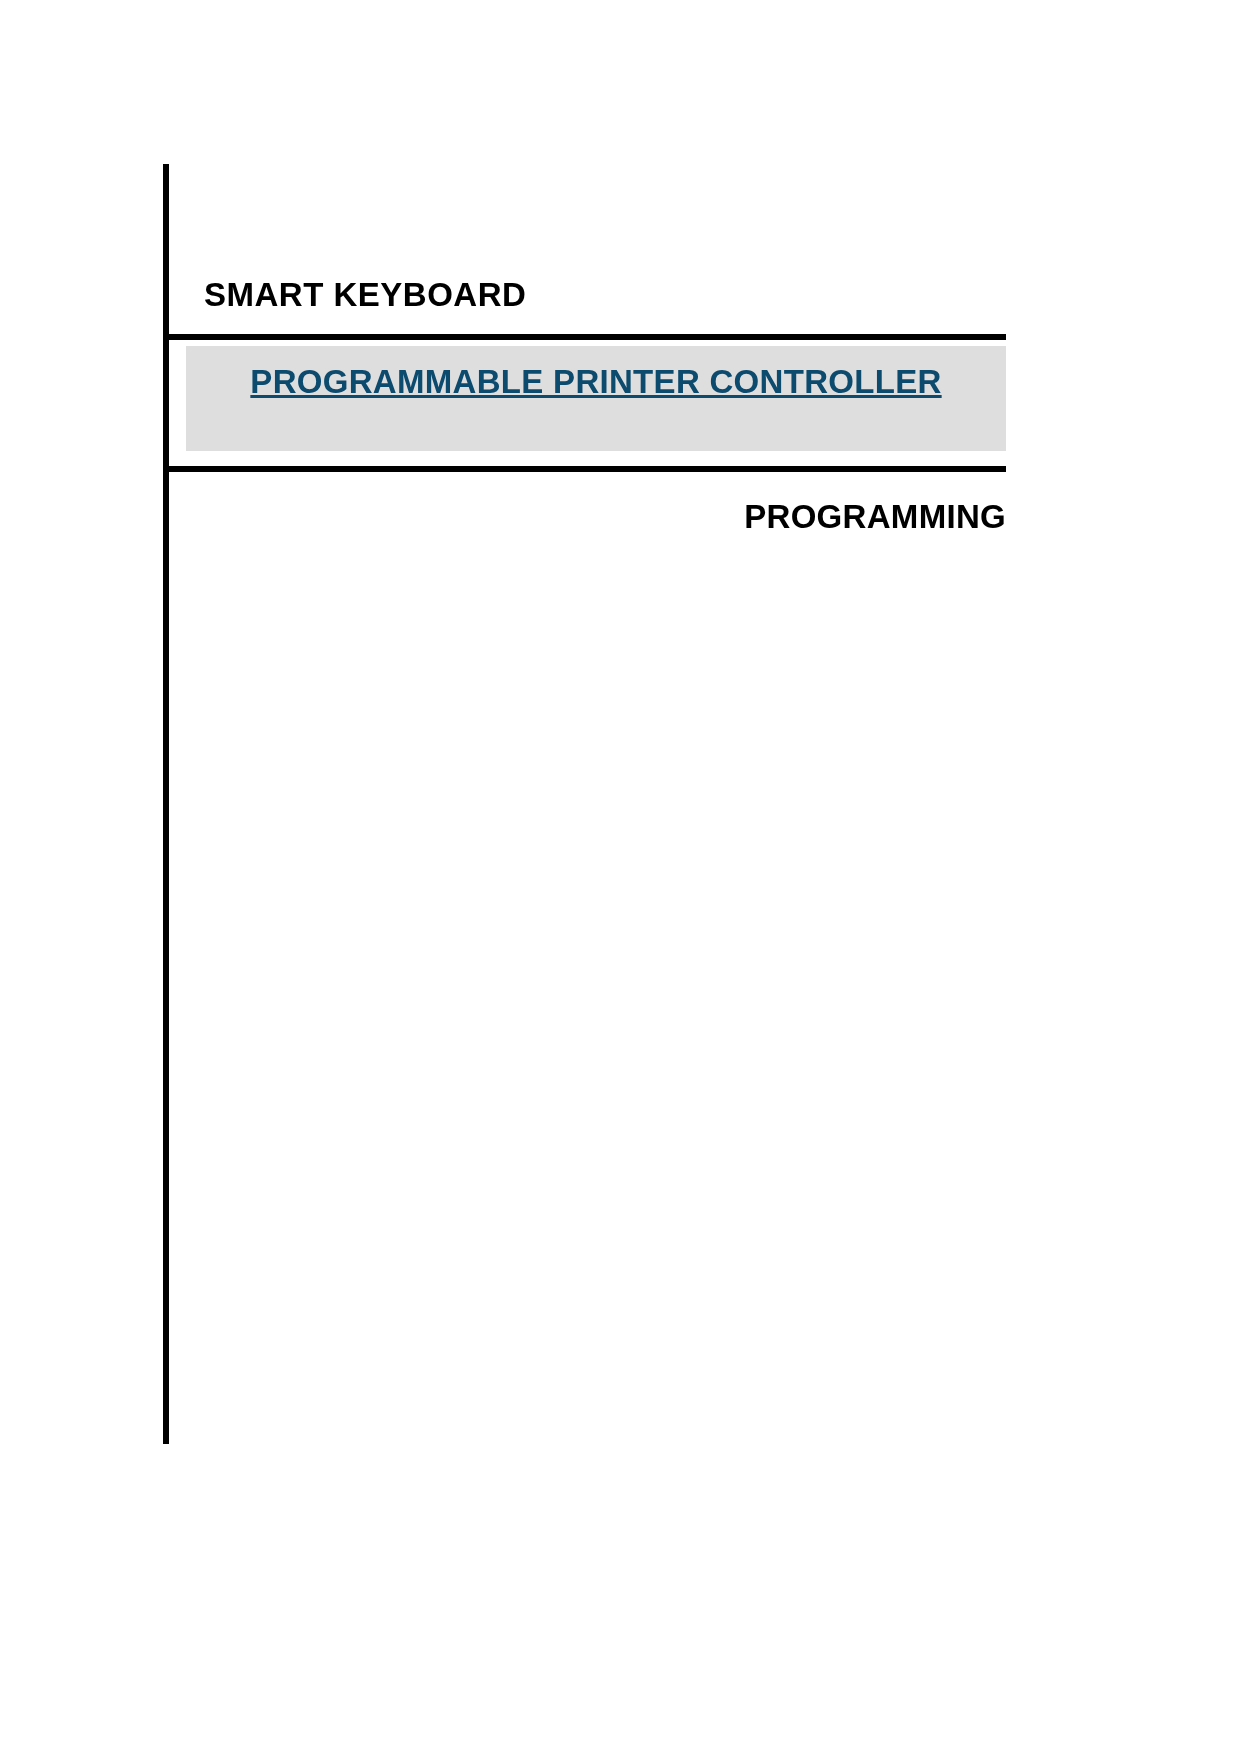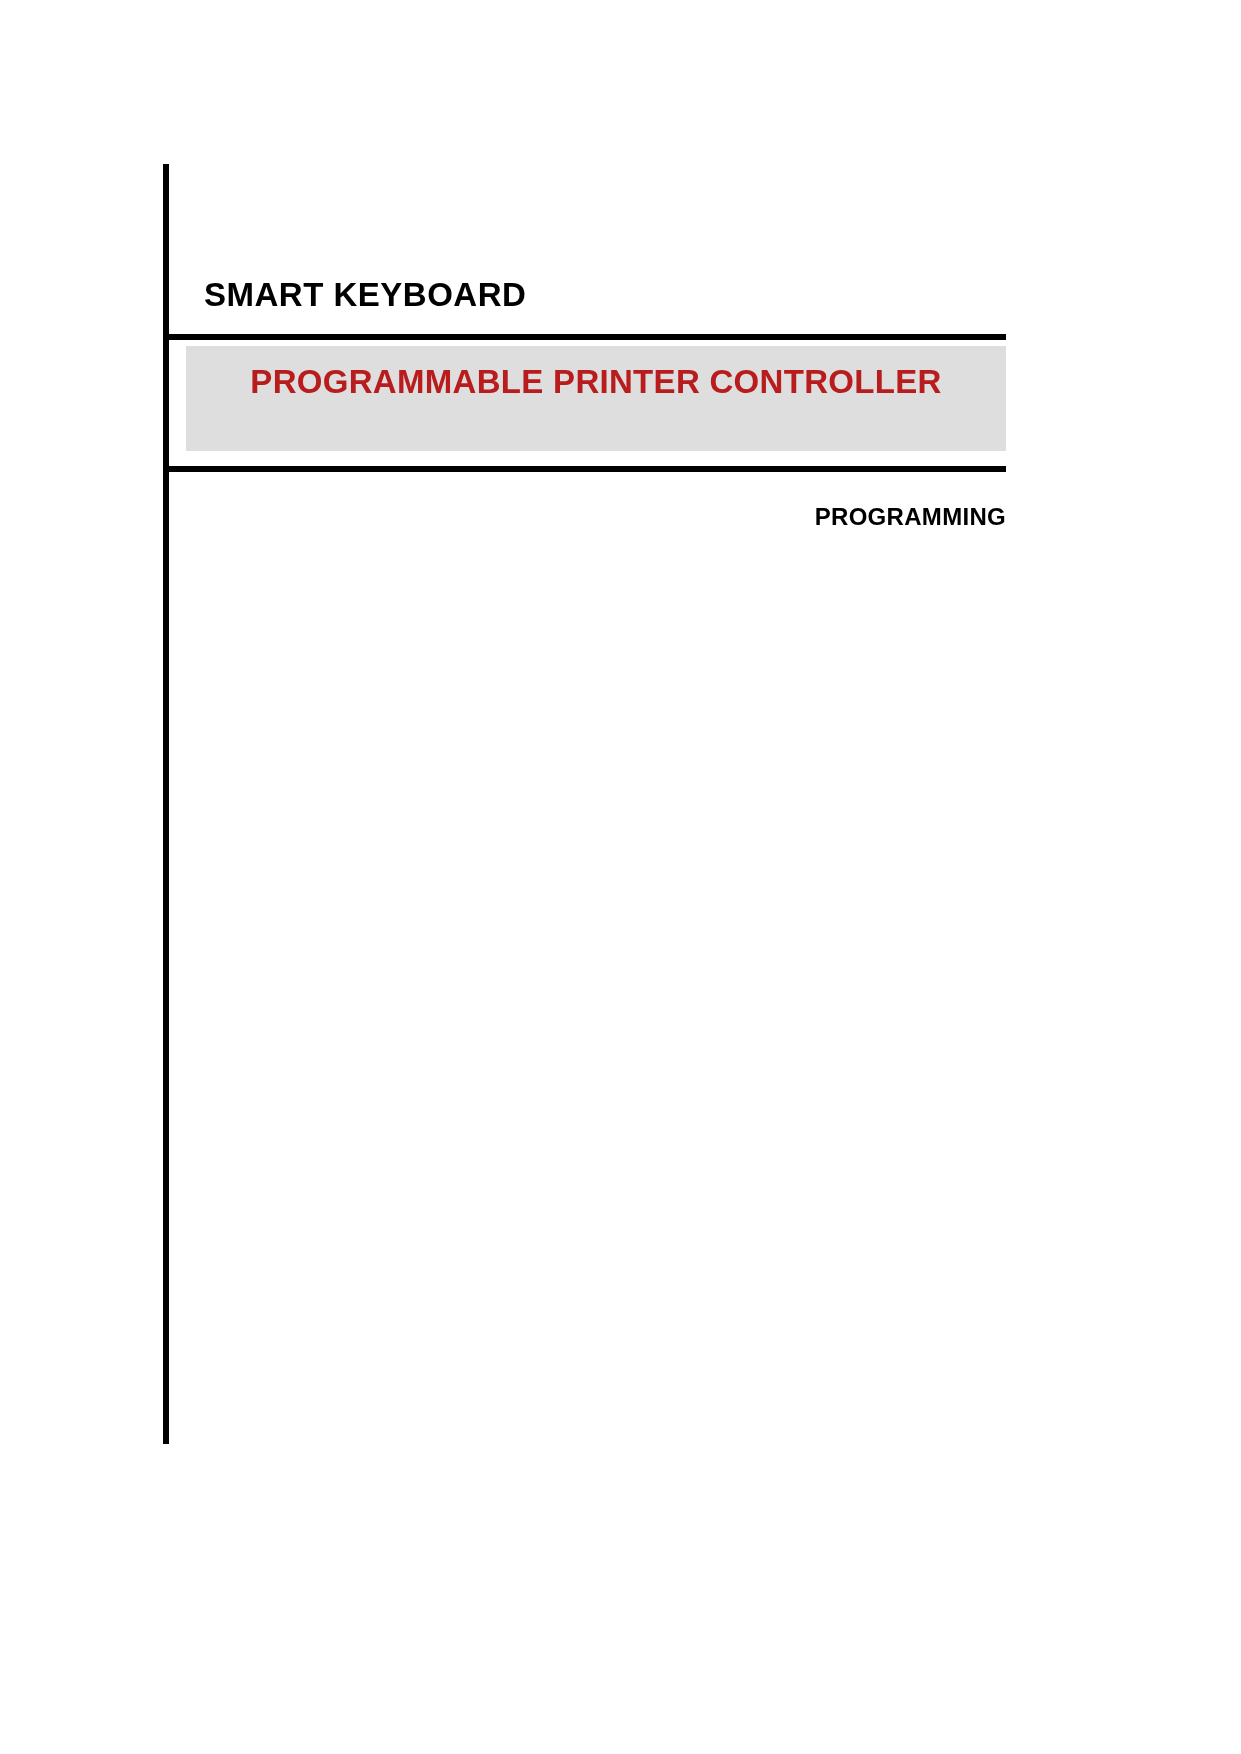--- a/index.html
+++ b/index.html
@@ -74,39 +74,40 @@
     align-items: flex-start;
     justify-content: center;
   }
 
   .banner-text {
     margin-top: 17px;
     font-size: 33px;
     font-weight: bold;
     letter-spacing: 0.3px;
     white-space: nowrap;
-    color: #b91c1c;
+    color: #0c4a6e;
+    text-decoration: underline;
   }
 
   .rule-bottom {
     position: absolute;
     left: 0px;
     top: 302px;
     width: 837px;
     height: 6px;
     background: #000000;
   }
 
   .doc-type {
     position: absolute;
     left: 0px;
     top: 330px;
     width: 837px;
     text-align: right;
-    font-size: 24px;
+    font-size: 33px;
     font-weight: bold;
     line-height: 45px;
     letter-spacing: 0.3px;
   }
   .doc-type span {
     display: block;
   }
 </style>
 </head>
 <body>

